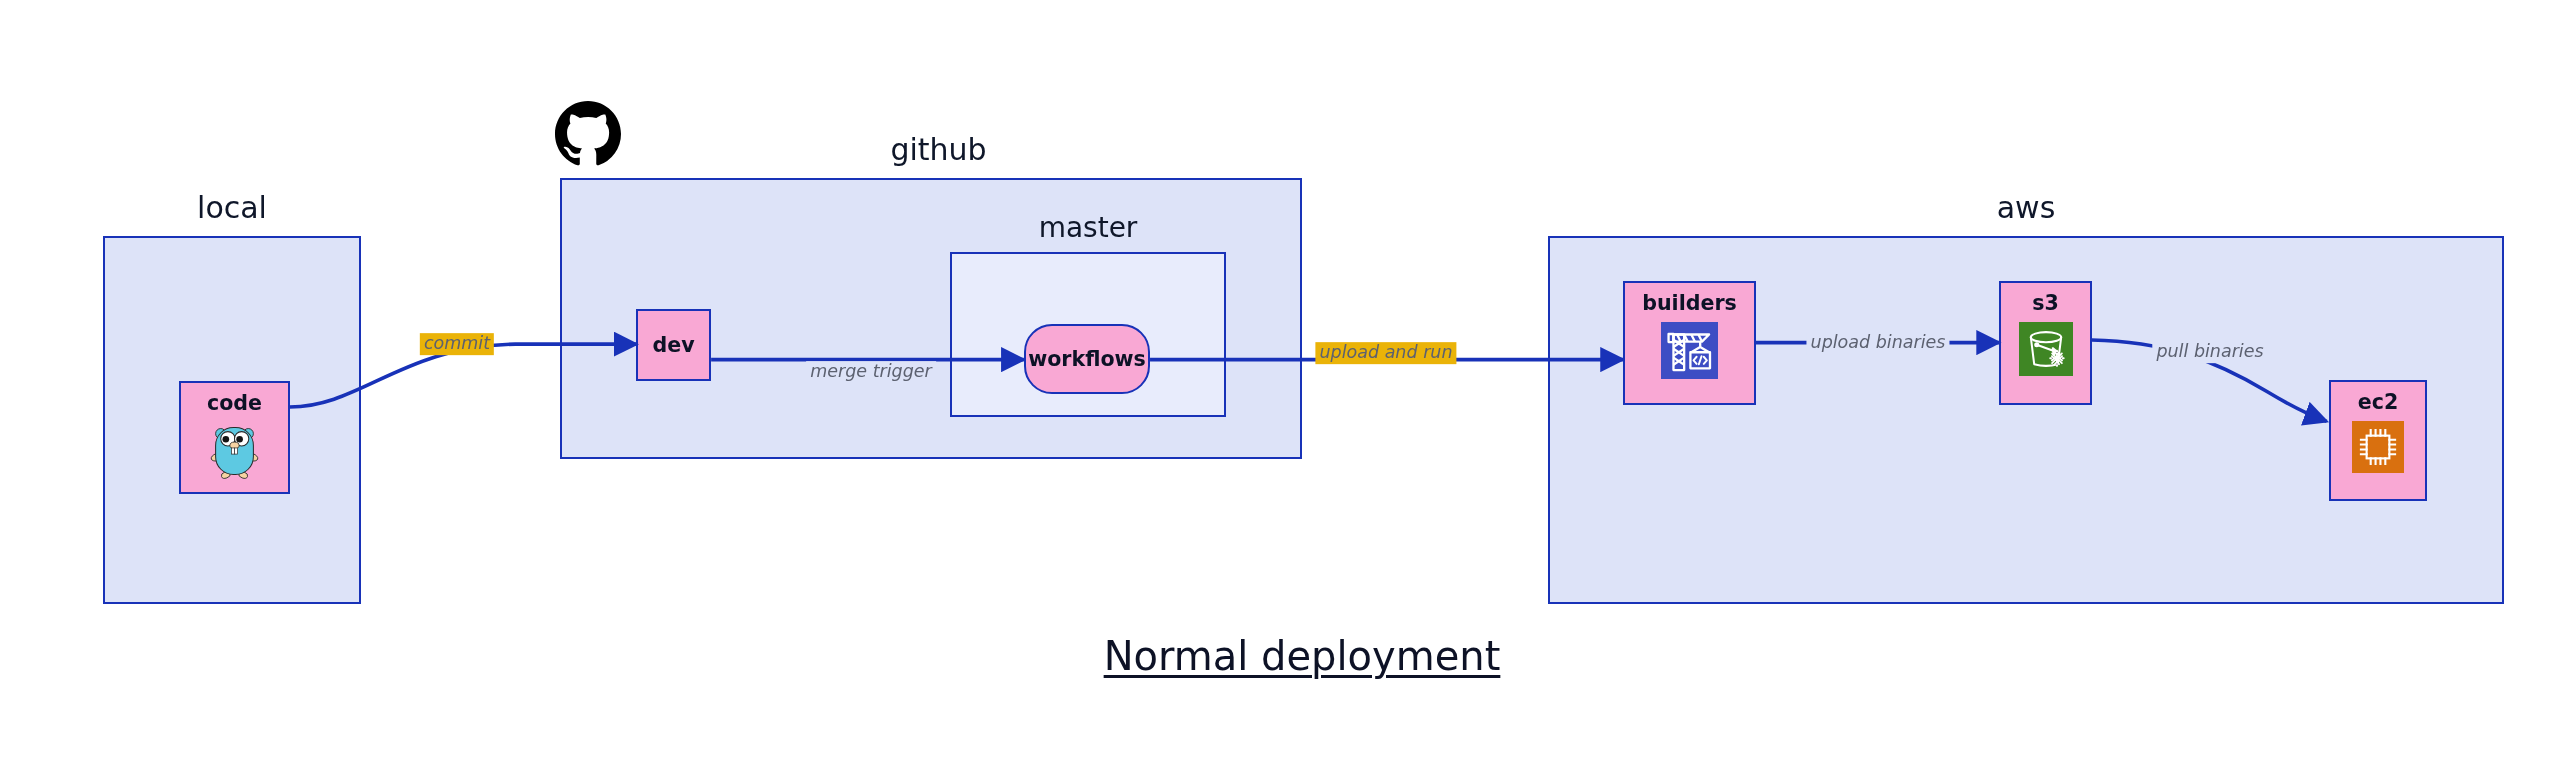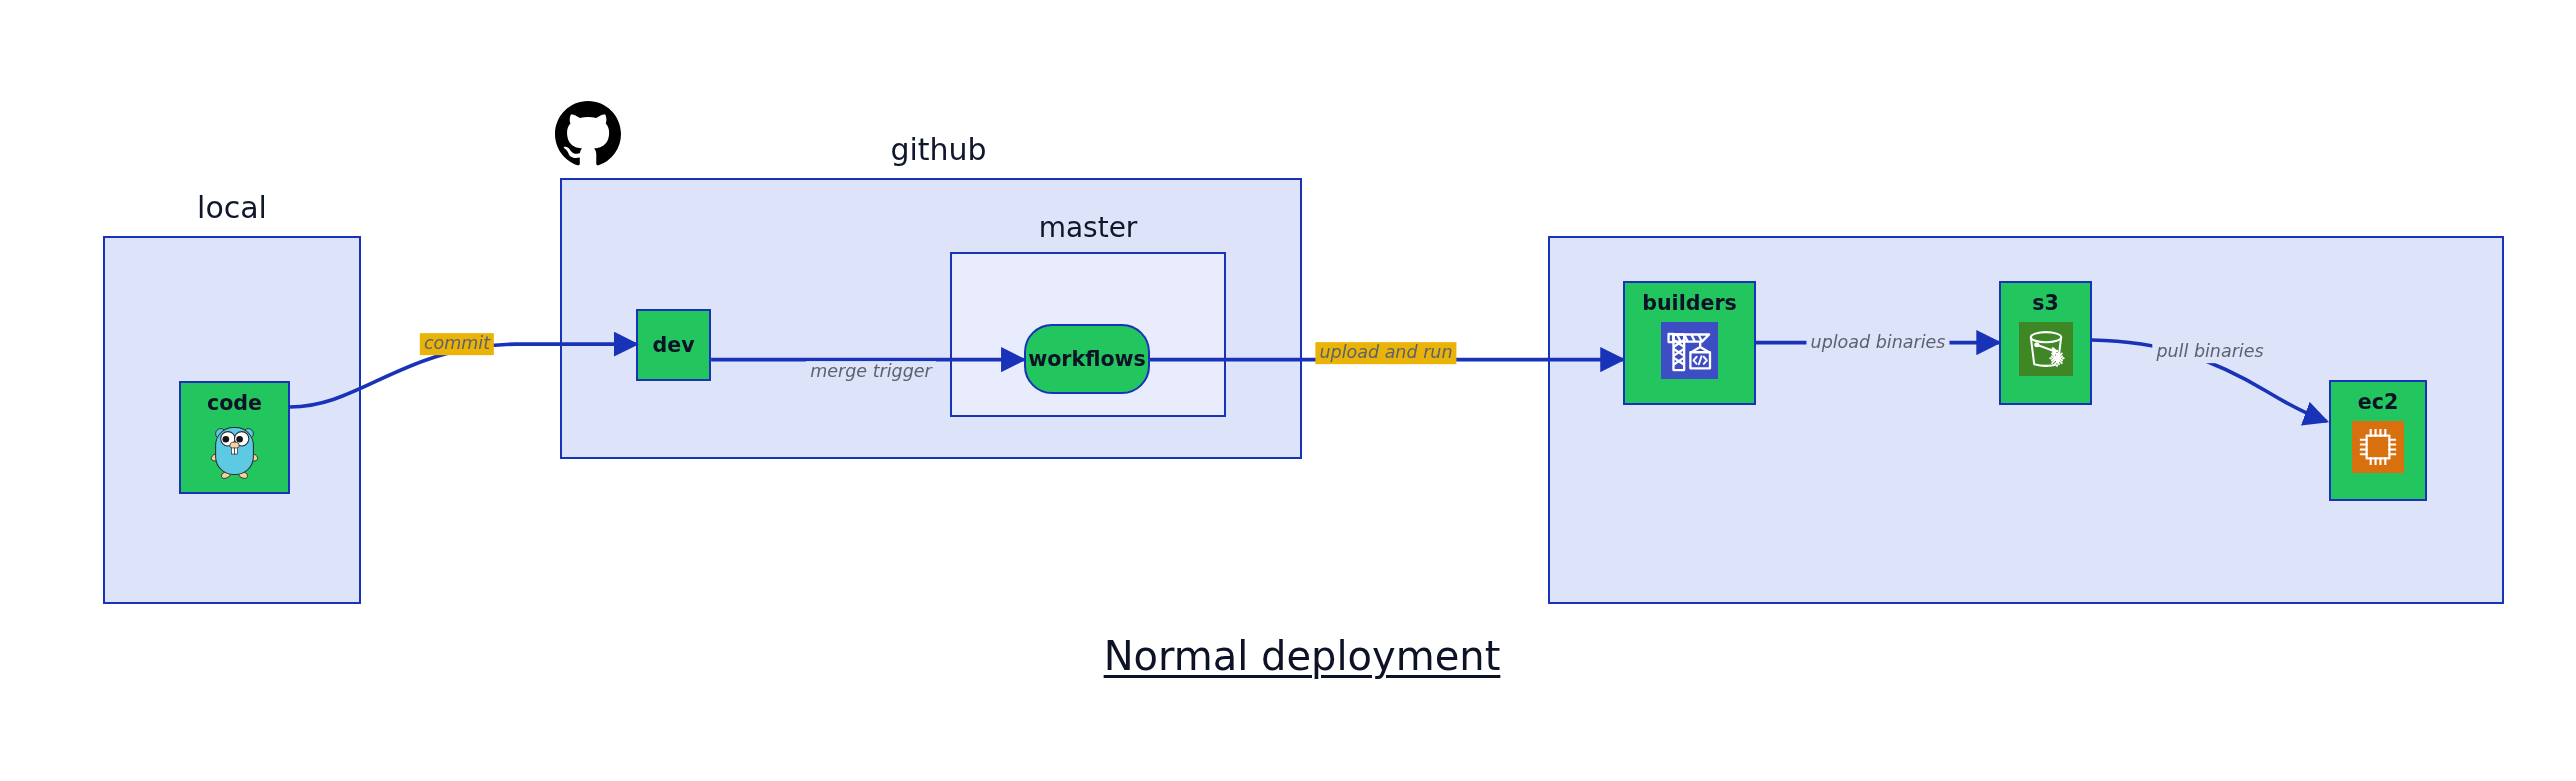--- a/index.html
+++ b/index.html
@@ -35,21 +35,21 @@
   
   .node{
     position:absolute;
     background:#e8ecfc;
     border:2.6px solid #1832b8;
     box-sizing:border-box;
     display:flex;
     flex-direction:column;
     align-items:center;
   }
-  .node.bright{background:#22c55e;text-align:right;}
+  .node.bright{background:#f9a8d4;text-align:right;}
   .node-title{
     color:#0d1226;
     font-size:20.6px;
     font-weight:700;
     line-height:1;
     margin-top:10.3px;
     white-space:nowrap;
   }
   .node.centered{justify-content:center;}
   .node.centered .node-title{margin-top:0;}
@@ -103,20 +103,21 @@
         2.15 0 3.07-1.87 3.75-3.65 3.95.29.25.54.73.54 1.48 0 1.07-.01 1.93-.01 2.2 0
         .21.15.46.55.38A8.012 8.012 0 0 0 16 8c0-4.42-3.58-8-8-8z"></path>
     </svg>
   </div>
   <div class="group-label" style="left:560px;top:135px;width:757px;text-align:center;">github</div>
   <div class="group" id="g-github" style="left:560px;top:178px;width:742px;height:281px;"></div>
 
   <div class="group-label" style="left:950px;top:214px;width:276px;text-align:center;font-size:28px;">master</div>
   <div class="group nested" id="g-master" style="left:950px;top:252px;width:276px;height:165px;"></div>
 
+  <div class="group-label" style="left:1548px;top:193px;width:956px;text-align:center;">aws</div>
   <div class="group" id="g-aws" style="left:1548px;top:236px;width:956px;height:368px;"></div>
 
   <div class="node bright" id="n-code" style="left:179px;top:381px;width:111px;height:113px;">
     <div class="node-title">code</div>
     <div class="node-icon">
       <svg width="49" height="57" viewBox="0 0 96 110">
 
         <ellipse cx="14" cy="68" rx="12" ry="7" fill="#f6d2a2" stroke="#2b2b2b" stroke-width="1.6" transform="rotate(-18 14 68)"></ellipse>
         <ellipse cx="82" cy="68" rx="12" ry="7" fill="#f6d2a2" stroke="#2b2b2b" stroke-width="1.6" transform="rotate(18 82 68)"></ellipse>
 

